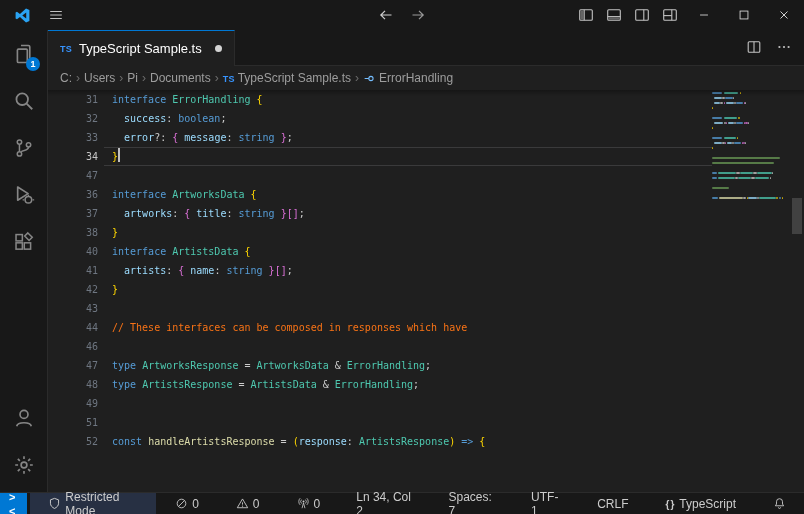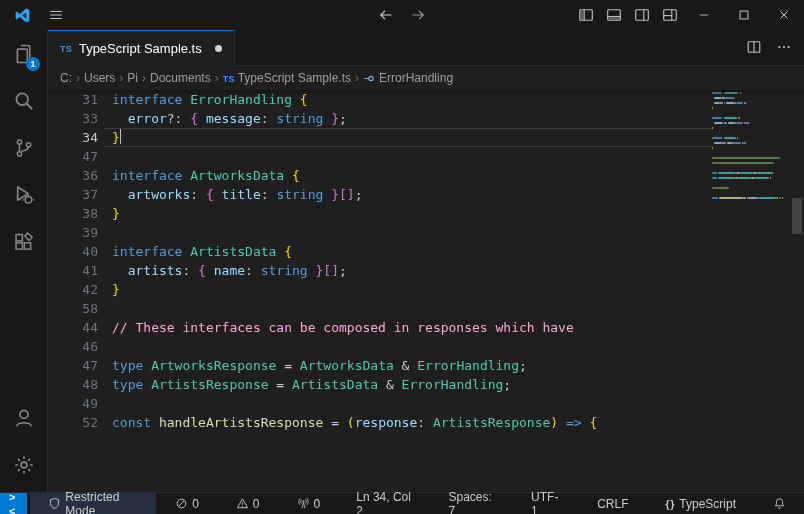--- a/index.html
+++ b/index.html
@@ -53,21 +53,21 @@
   .bc-item{display:flex;align-items:center;gap:3px;}
   .bc-item .icon svg{width:13px;height:13px;display:block;}
   .bc-sep{color:#6c6c6c;font-size:12px;}
   [data-name="symbol-interface-icon"]{color:#75beff;}
 
   
   .editor{flex:1;position:relative;overflow:hidden;background:#1f1f1f;}
   .editor::before{content:"";position:absolute;left:0;right:0;top:0;height:6px;z-index:5;pointer-events:none;
     background:linear-gradient(rgba(0,0,0,.30),rgba(0,0,0,0));}
   .lines{position:absolute;left:0;top:0;right:92px;}
-  .code-row{display:flex;height:19px;line-height:19px;font-family:"DejaVu Sans Mono","Liberation Mono",monospace;font-size:13px;}
+  .code-row{display:flex;height:19px;line-height:19px;font-family:"DejaVu Sans Mono","Liberation Mono",monospace;font-size:10px;}
   .ln{width:50px;flex:none;text-align:right;color:#6e7681;user-select:none;}
   .code-wrap{flex:1;margin-left:14px;position:relative;white-space:pre;color:#cccccc;}
   .code-row.active .ln{color:#c6c6c6;}
   .code-row.active .code-wrap::before{content:"";position:absolute;left:-8px;right:0;top:0;bottom:0;
     border-top:1px solid #3a3a3b;border-bottom:1px solid #3a3a3b;pointer-events:none;}
   .cursor{display:inline-block;width:1.5px;height:15px;background:#c0c0c0;vertical-align:-2px;}
 
   .minimap{position:absolute;top:0;right:14px;width:78px;bottom:0;}
   .mm-content{position:absolute;inset:0;}
   .mm-bar{position:absolute;height:2.4px;border-radius:1px;opacity:.75;}
@@ -288,20 +288,24 @@
           </span>
         </div>
 
       <div class="editor" data-name="code-editor">
         <div class="lines" data-name="editor-lines">
             <div class="code-row" data-name="code-line">
               <span class="ln" data-name="line-number">31</span>
               <span class="code-wrap" data-name="code-text"><span style="color: rgb(86, 156, 214);">interface</span><span style="color: rgb(204, 204, 204);"> </span><span style="color: rgb(78, 201, 176);">ErrorHandling</span><span style="color: rgb(204, 204, 204);"> </span><span style="color: rgb(255, 215, 0);">{</span></span>
             </div>
             <div class="code-row" data-name="code-line">
+              <span class="ln" data-name="line-number">32</span>
+              <span class="code-wrap" data-name="code-text"><span style="color: rgb(204, 204, 204);">  </span><span style="color: rgb(156, 220, 254);">success</span><span style="color: rgb(204, 204, 204);">: </span><span style="color: rgb(86, 156, 214);">boolean</span><span style="color: rgb(204, 204, 204);">;</span></span>
+            </div>
+            <div class="code-row" data-name="code-line">
               <span class="ln" data-name="line-number">33</span>
               <span class="code-wrap" data-name="code-text"><span style="color: rgb(204, 204, 204);">  </span><span style="color: rgb(156, 220, 254);">error</span><span style="color: rgb(204, 204, 204);">?: </span><span style="color: rgb(218, 112, 214);">{</span><span style="color: rgb(204, 204, 204);"> </span><span style="color: rgb(156, 220, 254);">message</span><span style="color: rgb(204, 204, 204);">: </span><span style="color: rgb(86, 156, 214);">string</span><span style="color: rgb(204, 204, 204);"> </span><span style="color: rgb(218, 112, 214);">}</span><span style="color: rgb(204, 204, 204);">;</span></span>
             </div>
             <div class="code-row active" data-name="code-line">
               <span class="ln" data-name="line-number">34</span>
               <span class="code-wrap" data-name="code-text"><span style="color: rgb(255, 215, 0);">}</span><span class="cursor" data-name="text-cursor"></span></span>
             </div>
             <div class="code-row" data-name="code-line">
               <span class="ln" data-name="line-number">47</span>
               <span class="code-wrap" data-name="code-text"></span>
@@ -312,57 +316,57 @@
             </div>
             <div class="code-row" data-name="code-line">
               <span class="ln" data-name="line-number">37</span>
               <span class="code-wrap" data-name="code-text"><span style="color: rgb(204, 204, 204);">  </span><span style="color: rgb(156, 220, 254);">artworks</span><span style="color: rgb(204, 204, 204);">: </span><span style="color: rgb(218, 112, 214);">{</span><span style="color: rgb(204, 204, 204);"> </span><span style="color: rgb(156, 220, 254);">title</span><span style="color: rgb(204, 204, 204);">: </span><span style="color: rgb(86, 156, 214);">string</span><span style="color: rgb(204, 204, 204);"> </span><span style="color: rgb(218, 112, 214);">}</span><span style="color: rgb(218, 112, 214);">[]</span><span style="color: rgb(204, 204, 204);">;</span></span>
             </div>
             <div class="code-row" data-name="code-line">
               <span class="ln" data-name="line-number">38</span>
               <span class="code-wrap" data-name="code-text"><span style="color: rgb(255, 215, 0);">}</span></span>
             </div>
             <div class="code-row" data-name="code-line">
-              <span class="ln" data-name="line-number">39</span>
-              <span class="code-wrap" data-name="code-text"></span>
-            </div>
-            <div class="code-row" data-name="code-line">
               <span class="ln" data-name="line-number">40</span>
               <span class="code-wrap" data-name="code-text"><span style="color: rgb(86, 156, 214);">interface</span><span style="color: rgb(204, 204, 204);"> </span><span style="color: rgb(78, 201, 176);">ArtistsData</span><span style="color: rgb(204, 204, 204);"> </span><span style="color: rgb(255, 215, 0);">{</span></span>
             </div>
             <div class="code-row" data-name="code-line">
               <span class="ln" data-name="line-number">41</span>
               <span class="code-wrap" data-name="code-text"><span style="color: rgb(204, 204, 204);">  </span><span style="color: rgb(156, 220, 254);">artists</span><span style="color: rgb(204, 204, 204);">: </span><span style="color: rgb(218, 112, 214);">{</span><span style="color: rgb(204, 204, 204);"> </span><span style="color: rgb(156, 220, 254);">name</span><span style="color: rgb(204, 204, 204);">: </span><span style="color: rgb(86, 156, 214);">string</span><span style="color: rgb(204, 204, 204);"> </span><span style="color: rgb(218, 112, 214);">}</span><span style="color: rgb(218, 112, 214);">[]</span><span style="color: rgb(204, 204, 204);">;</span></span>
             </div>
             <div class="code-row" data-name="code-line">
               <span class="ln" data-name="line-number">42</span>
               <span class="code-wrap" data-name="code-text"><span style="color: rgb(255, 215, 0);">}</span></span>
             </div>
             <div class="code-row" data-name="code-line">
-              <span class="ln" data-name="line-number">58</span>
+              <span class="ln" data-name="line-number">43</span>
               <span class="code-wrap" data-name="code-text"></span>
             </div>
             <div class="code-row" data-name="code-line">
               <span class="ln" data-name="line-number">44</span>
-              <span class="code-wrap" data-name="code-text"><span style="color: #f9a8d4;">// These interfaces can be composed in responses which have</span></span>
+              <span class="code-wrap" data-name="code-text"><span style="color: #f97316;">// These interfaces can be composed in responses which have</span></span>
             </div>
             <div class="code-row" data-name="code-line">
               <span class="ln" data-name="line-number">46</span>
               <span class="code-wrap" data-name="code-text"></span>
             </div>
             <div class="code-row" data-name="code-line">
               <span class="ln" data-name="line-number">47</span>
               <span class="code-wrap" data-name="code-text"><span style="color: rgb(86, 156, 214);">type</span><span style="color: rgb(204, 204, 204);"> </span><span style="color: rgb(78, 201, 176);">ArtworksResponse</span><span style="color: rgb(204, 204, 204);"> = </span><span style="color: rgb(78, 201, 176);">ArtworksData</span><span style="color: rgb(204, 204, 204);"> &amp; </span><span style="color: rgb(78, 201, 176);">ErrorHandling</span><span style="color: rgb(204, 204, 204);">;</span></span>
             </div>
             <div class="code-row" data-name="code-line">
               <span class="ln" data-name="line-number">48</span>
               <span class="code-wrap" data-name="code-text"><span style="color: rgb(86, 156, 214);">type</span><span style="color: rgb(204, 204, 204);"> </span><span style="color: rgb(78, 201, 176);">ArtistsResponse</span><span style="color: rgb(204, 204, 204);"> = </span><span style="color: rgb(78, 201, 176);">ArtistsData</span><span style="color: rgb(204, 204, 204);"> &amp; </span><span style="color: rgb(78, 201, 176);">ErrorHandling</span><span style="color: rgb(204, 204, 204);">;</span></span>
             </div>
             <div class="code-row" data-name="code-line">
               <span class="ln" data-name="line-number">49</span>
+              <span class="code-wrap" data-name="code-text"></span>
+            </div>
+            <div class="code-row" data-name="code-line">
+              <span class="ln" data-name="line-number">51</span>
               <span class="code-wrap" data-name="code-text"></span>
             </div>
             <div class="code-row" data-name="code-line">
               <span class="ln" data-name="line-number">52</span>
               <span class="code-wrap" data-name="code-text"><span style="color: rgb(86, 156, 214);">const</span><span style="color: rgb(204, 204, 204);"> </span><span style="color: rgb(220, 220, 170);">handleArtistsResponse</span><span style="color: rgb(204, 204, 204);"> = </span><span style="color: rgb(255, 215, 0);">(</span><span style="color: rgb(156, 220, 254);">response</span><span style="color: rgb(204, 204, 204);">: </span><span style="color: rgb(78, 201, 176);">ArtistsResponse</span><span style="color: rgb(255, 215, 0);">)</span><span style="color: rgb(204, 204, 204);"> </span><span style="color: rgb(86, 156, 214);">=&gt;</span><span style="color: rgb(204, 204, 204);"> </span><span style="color: rgb(255, 215, 0);">{</span></span>
             </div>
           </div>
         <div class="minimap" data-name="minimap">
           <div class="mm-content" data-name="minimap-content">
               <div class="mm-bar" style="left: 0px; top: 2px; width: 10.35px; background: rgb(86, 156, 214);"></div>

